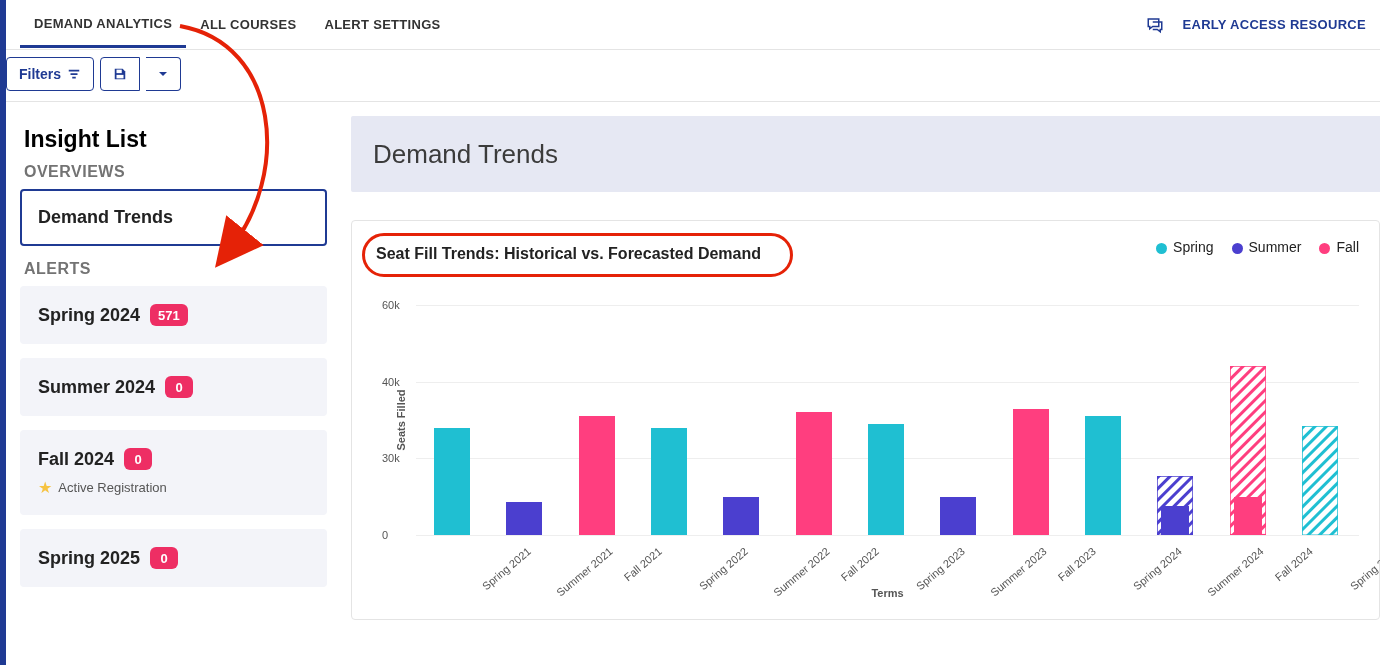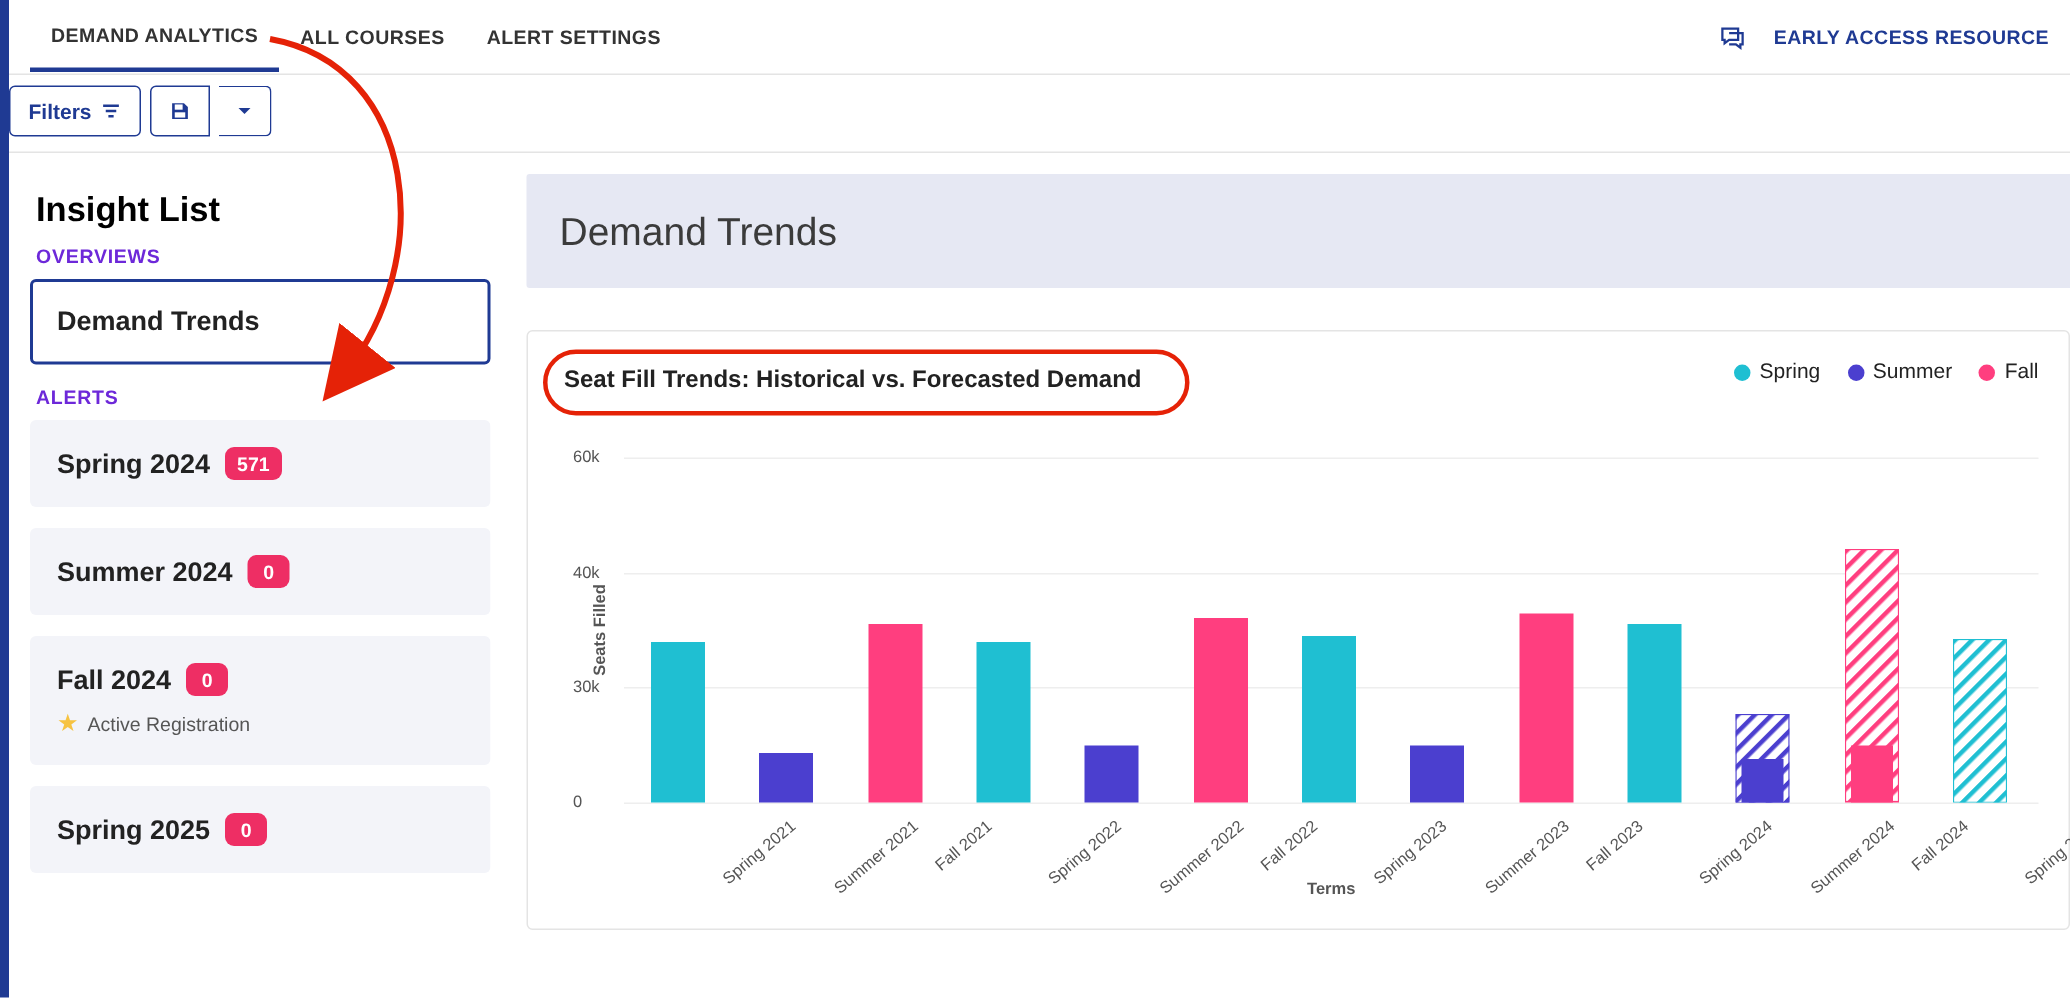--- a/index.html
+++ b/index.html
@@ -13,21 +13,21 @@
   .toolbar{display:flex;align-items:flex-end;gap:6px;height:52px;padding:10px 0;border-bottom:1px solid #e4e4e4}
   .tbtn{border:1px solid #1f3a93;background:#fff;color:#1f3a93;height:34px;padding:0 12px;border-radius:4px;font-weight:700;font-size:14px;display:flex;align-items:center;gap:6px;cursor:pointer}
   .tbtn.split-l{border-radius:4px 0 0 4px}
   .tbtn.split-r{border-radius:0 4px 4px 0;border-left:none}
   
   .content{display:flex;height:calc(665px - 46px - 52px)}
   .sidebar{width:335px;padding:14px}
   .main{flex:1;padding:14px 0 14px 10px}
   
   .insight-title{font-size:23px;color:#000000;font-weight:600;margin:10px 0 10px 4px}
-  .sect-label{font-size:13px;font-weight:700;color:#6d28d9;letter-spacing:.5px;margin:10px 0 8px 4px}
+  .sect-label{font-size:16px;font-weight:700;color:#737373;letter-spacing:.5px;margin:10px 0 8px 4px}
   .card{background:#f3f4f9;border:2px solid transparent;border-radius:4px;padding:16px 16px;margin-bottom:14px;cursor:pointer}
   .card.sel{background:#fff;border:2px solid #1f3a93}
   .card-title{font-size:18px;font-weight:700;color:#222}
   .card-row{display:flex;align-items:center;gap:10px}
   .badge{display:inline-flex;align-items:center;justify-content:center;min-width:28px;height:22px;padding:0 8px;border-radius:6px;background:#ee2e64;color:#fff;font-weight:700;font-size:13px}
   .subrow{display:flex;align-items:center;gap:6px;margin-top:8px;color:#555;font-size:13px}
   .star{color:#f6c342;font-size:16px}
   
   .panel-head{background:#e6e8f3;height:76px;display:flex;align-items:center;padding:0 22px;border-radius:2px 0 0 2px}
   .panel-title{font-size:26px;color:#3b3b3b;font-weight:500}

